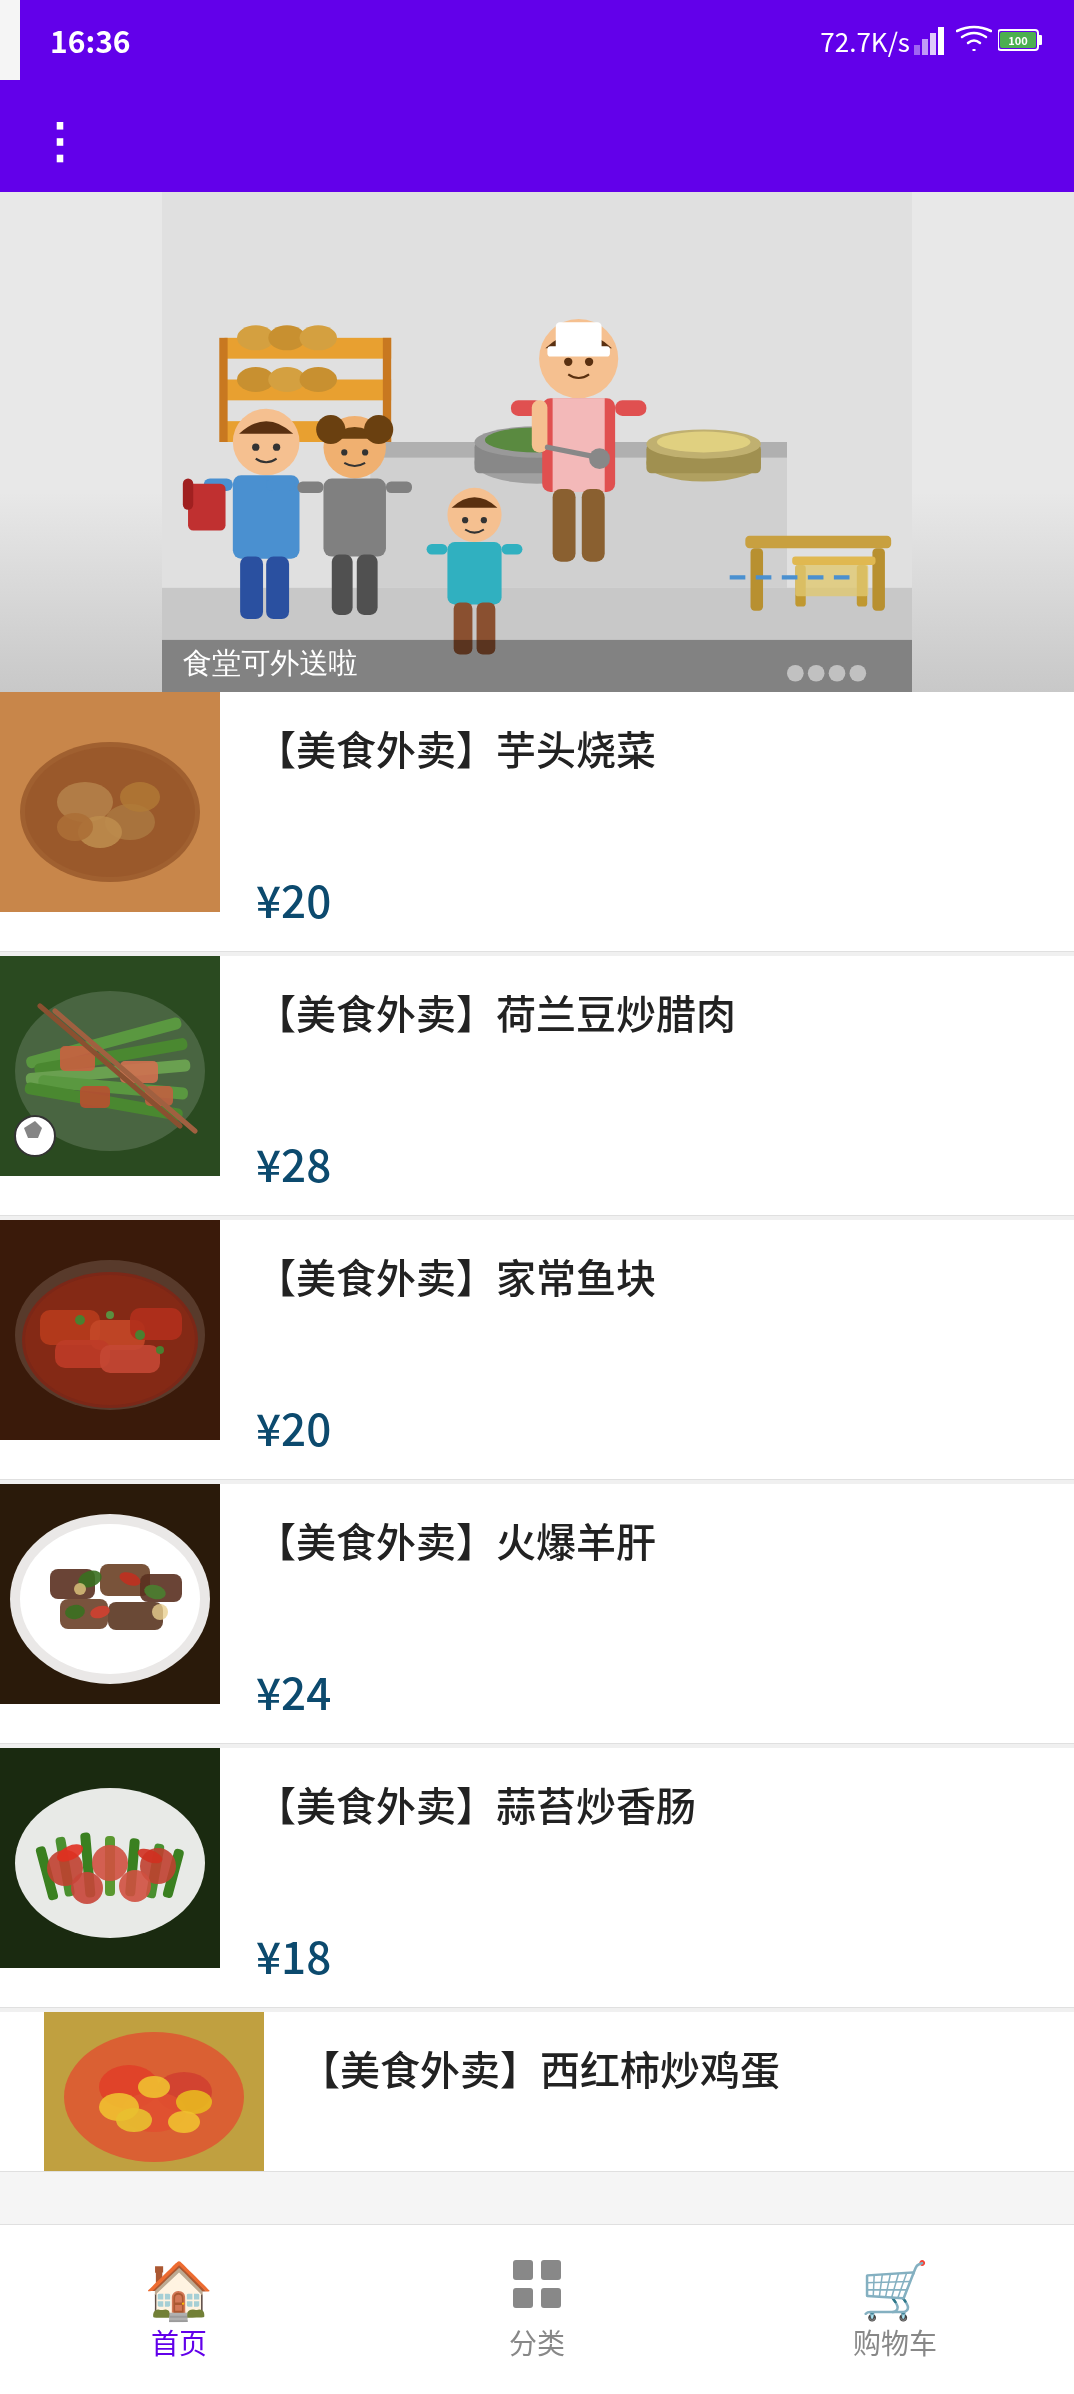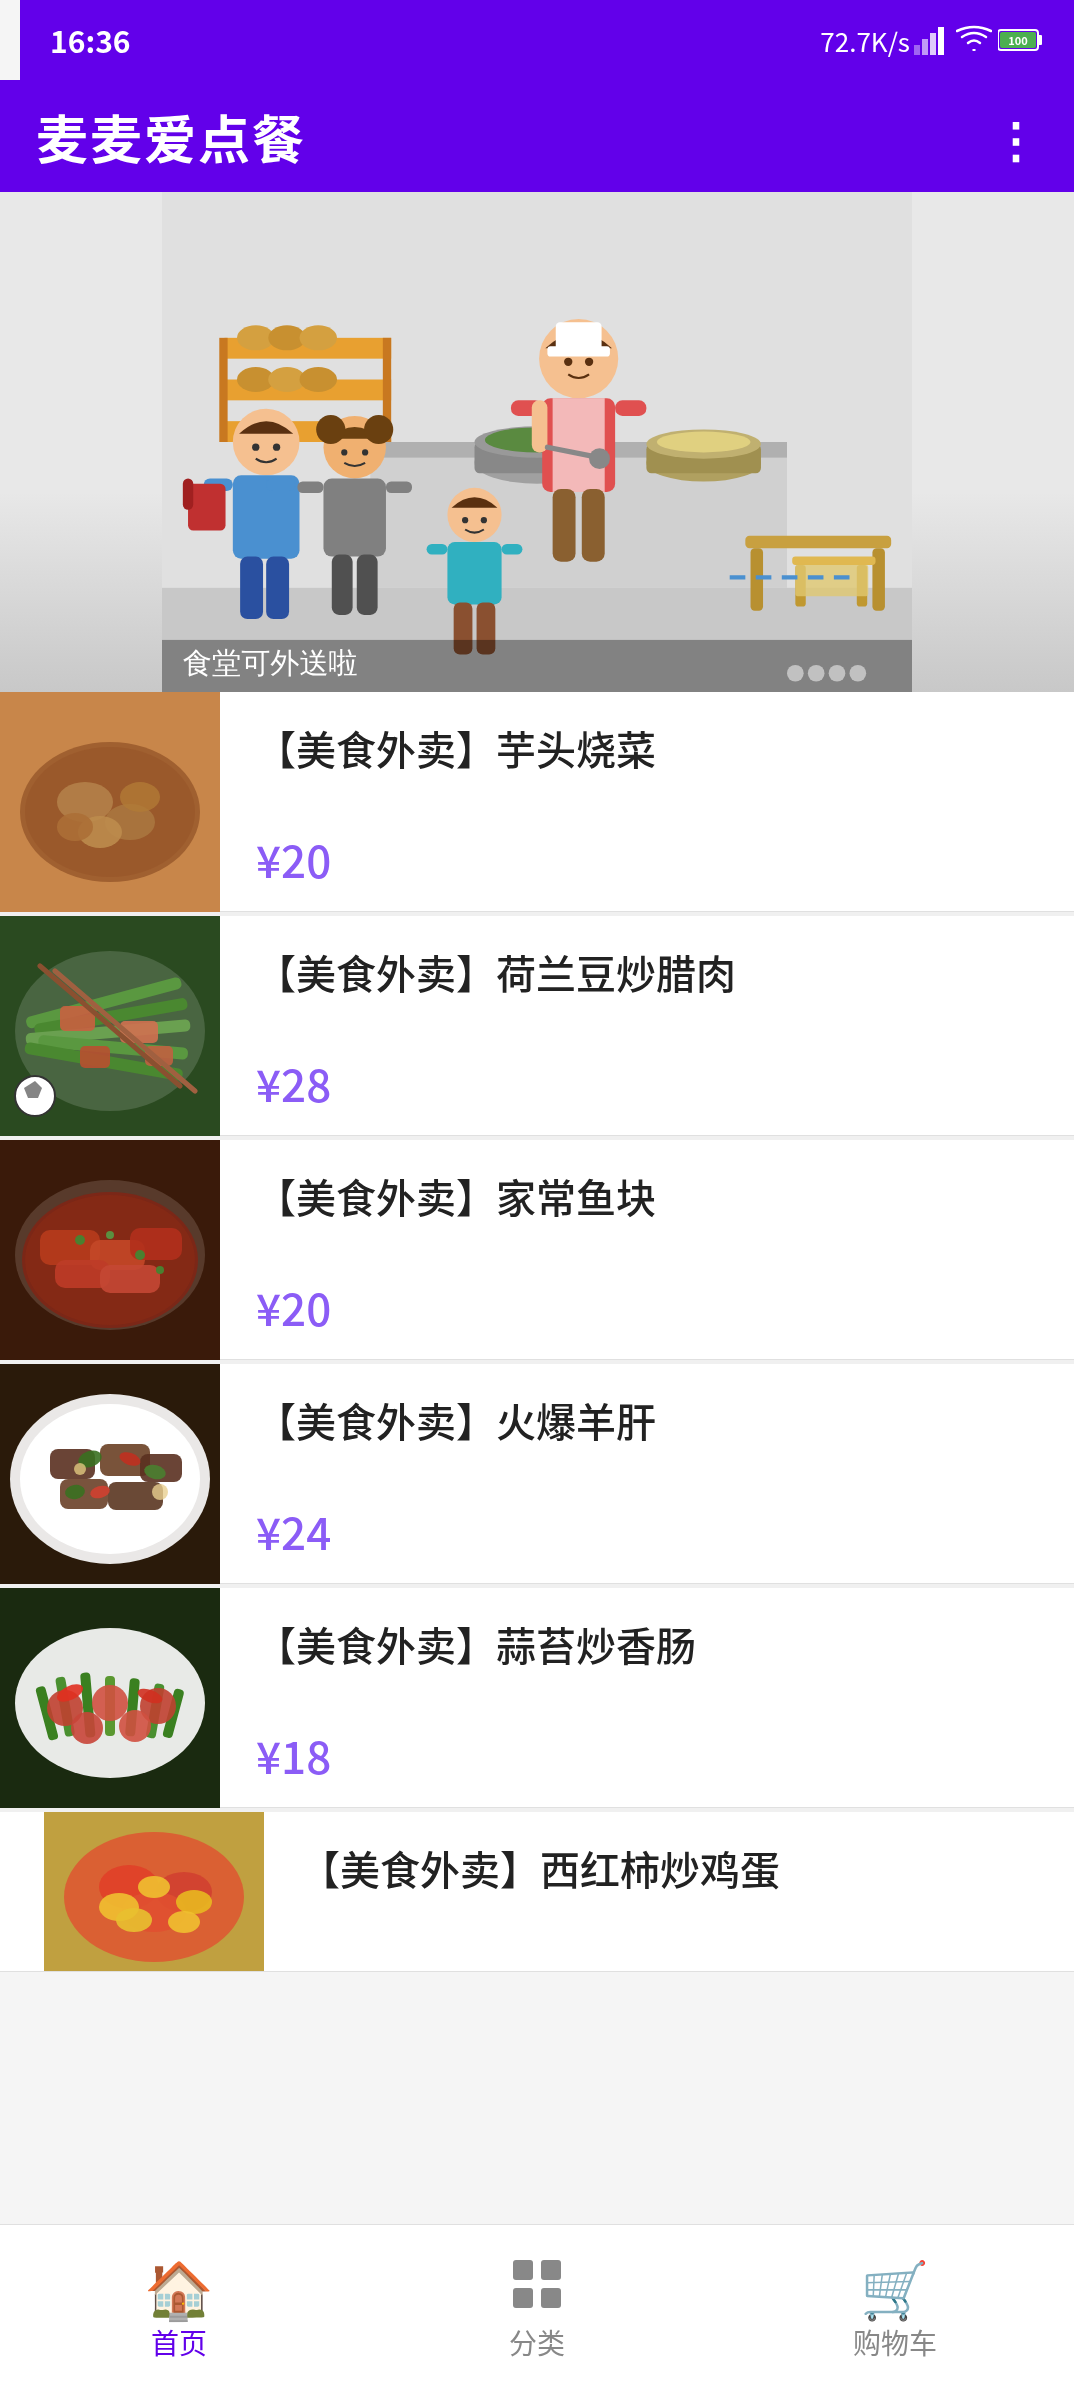--- a/index.html
+++ b/index.html
@@ -64,21 +64,21 @@
       position: relative;
       overflow: hidden;
     }
 
     
     .food-list { background: #f0f0f0; }
     .food-item {
       display: flex;
       background: white;
       margin-bottom: 4px;
-      height: 220px;
+      height: 260px;
       cursor: pointer;
       border-bottom: 1px solid #e0e0e0;
     }
     .food-image {
       width: 220px;
       min-width: 220px;
       height: 220px;
       overflow: hidden;
       position: relative;
     }
@@ -90,21 +90,21 @@
       justify-content: space-between;
     }
     .food-name {
       font-size: 40px;
       font-weight: 500;
       color: #222;
       line-height: 1.3;
     }
     .food-price {
       font-size: 44px;
-      color: #8b5cf6;
+      color: #0c4a6e;
       font-weight: 500;
     }
 
     
     .kitchen-svg {
       width: 100%;
       height: 100%;
     }
 
     
@@ -179,21 +179,20 @@
         <rect x="0" y="3" width="40" height="20" rx="3" ry="3" stroke="white" stroke-width="2" fill="none"></rect>
         <rect x="40" y="8" width="4" height="10" rx="1" fill="white"></rect>
         <rect x="2" y="5" width="36" height="16" rx="2" fill="#4caf50"></rect>
         <text x="20" y="18" text-anchor="middle" fill="white" font-size="11" font-weight="bold">100</text>
       </svg>
     </div>
   </div>
 </div>
 
 <div class="app-bar">
-  <span class="app-title">麦麦爱点餐</span>
   <span class="more-icon">⋮</span>
 </div>
 
 <div class="banner">
   
   <svg class="kitchen-svg" viewBox="0 0 720 480" xmlns="http://www.w3.org/2000/svg">
 
     <rect width="720" height="480" fill="#e0e0e0"></rect>
 
     <rect x="0" y="380" width="720" height="100" fill="#c8c8c8"></rect>

